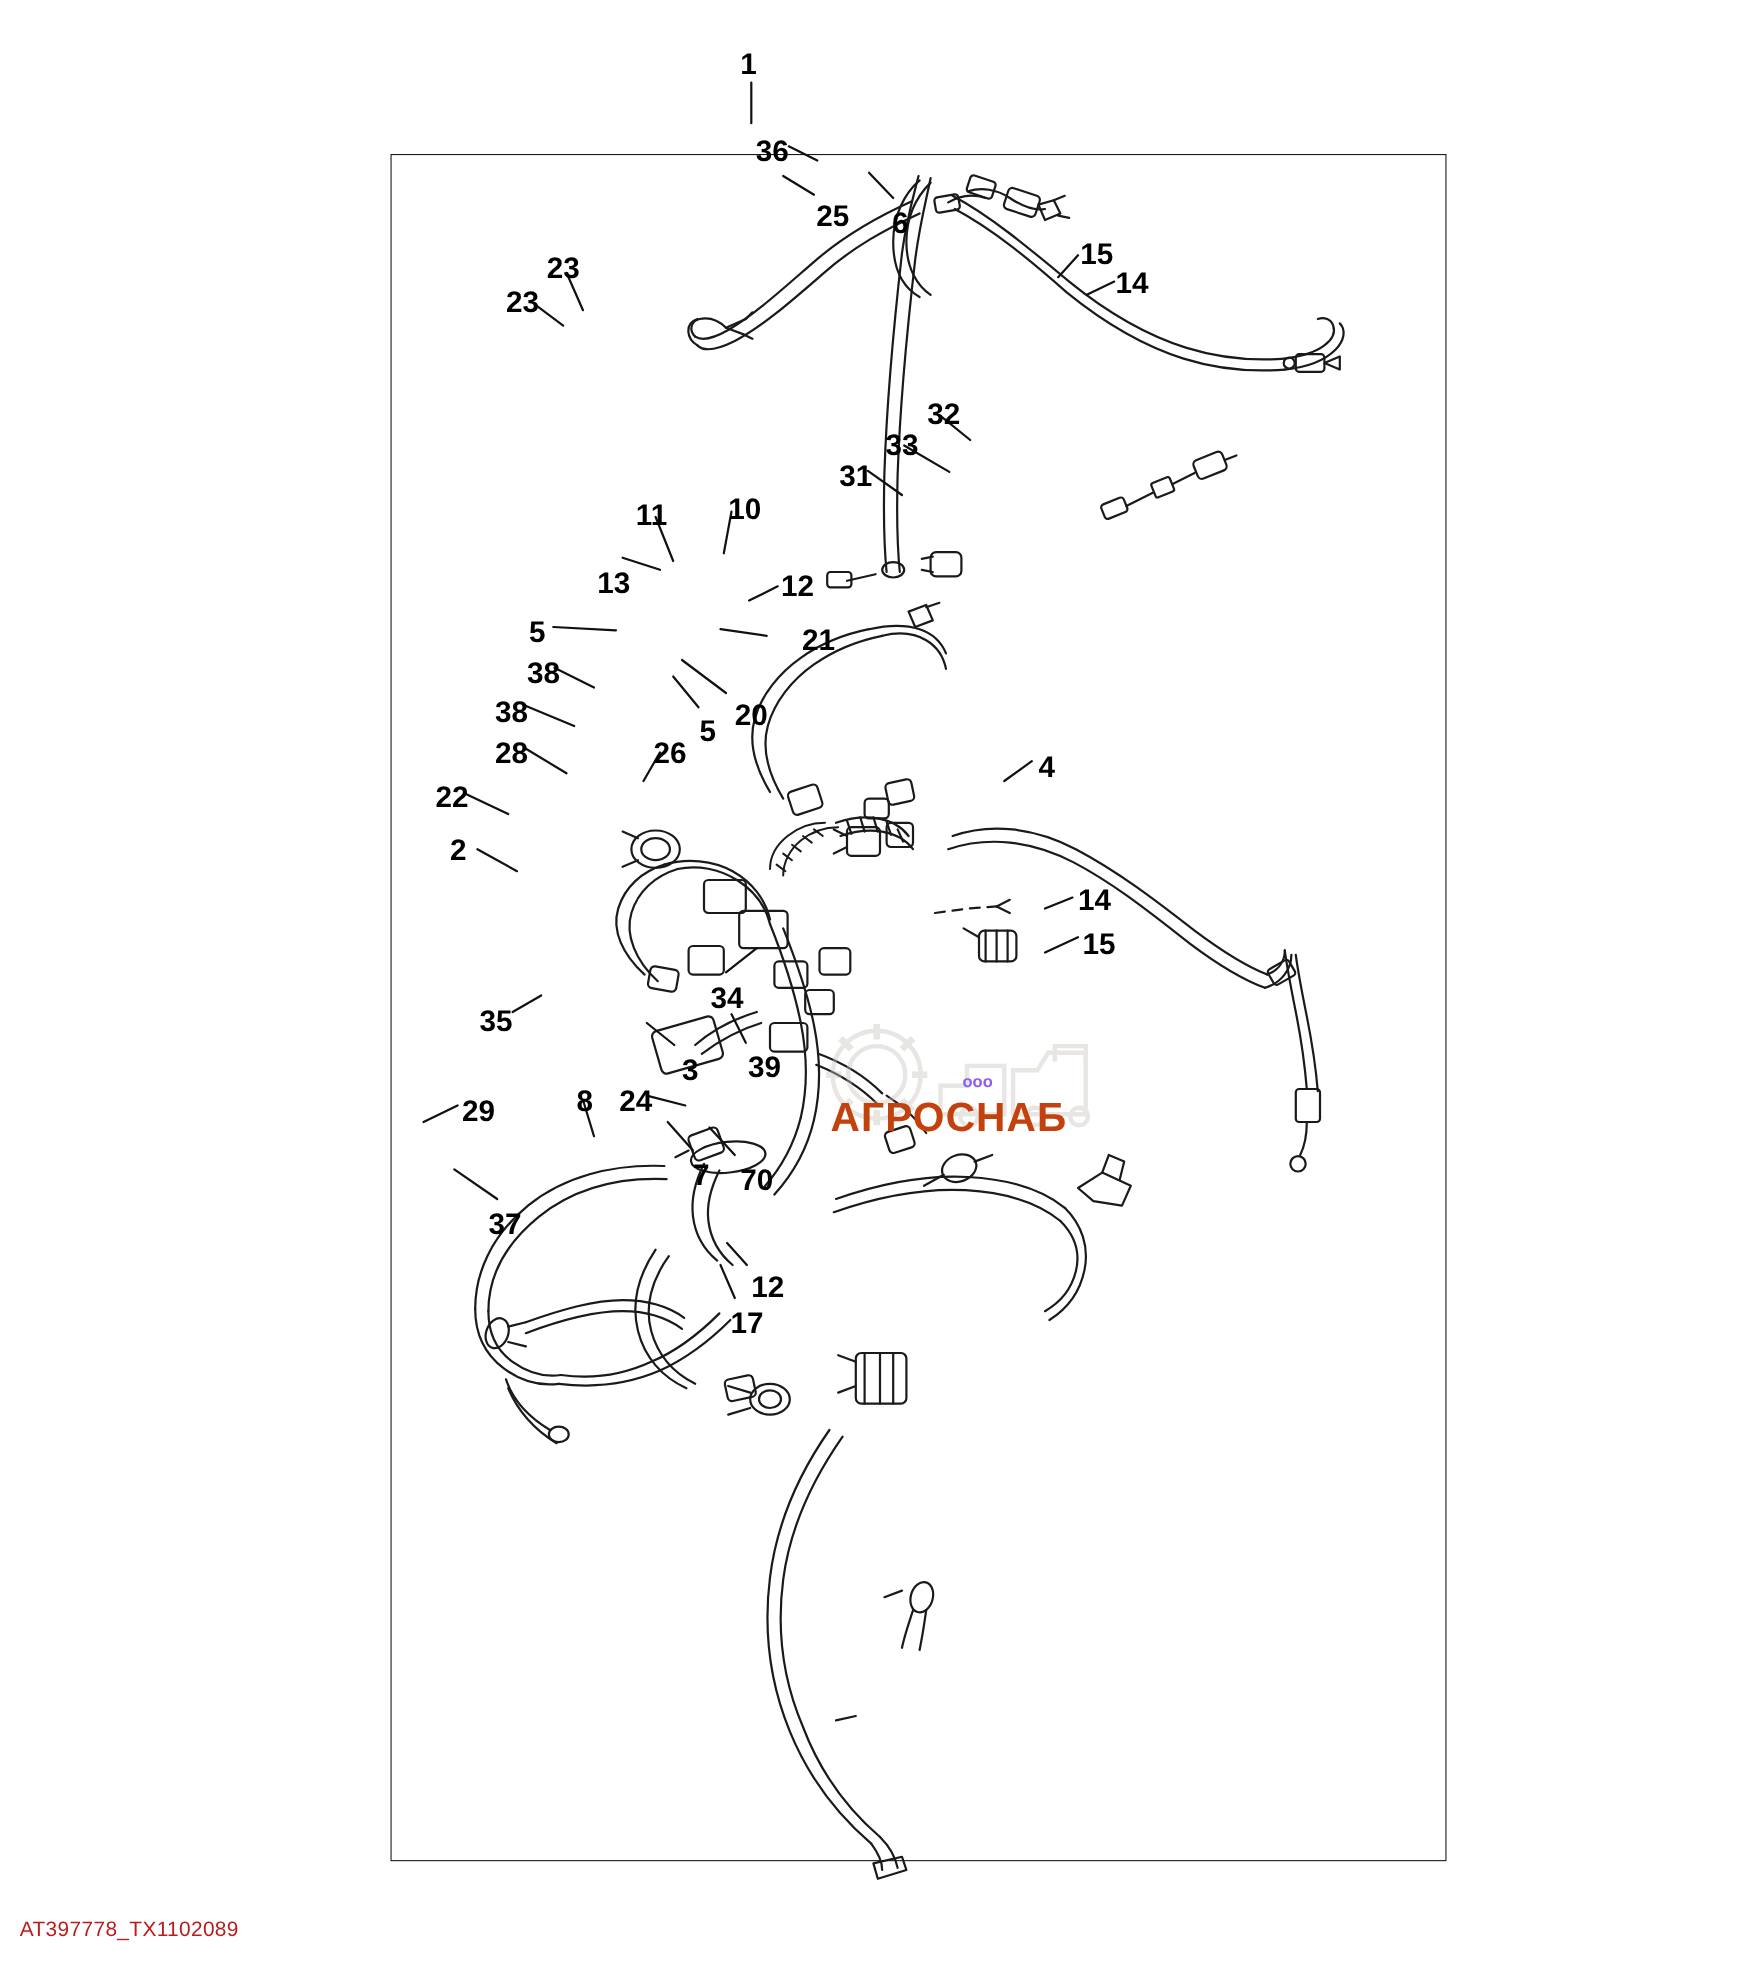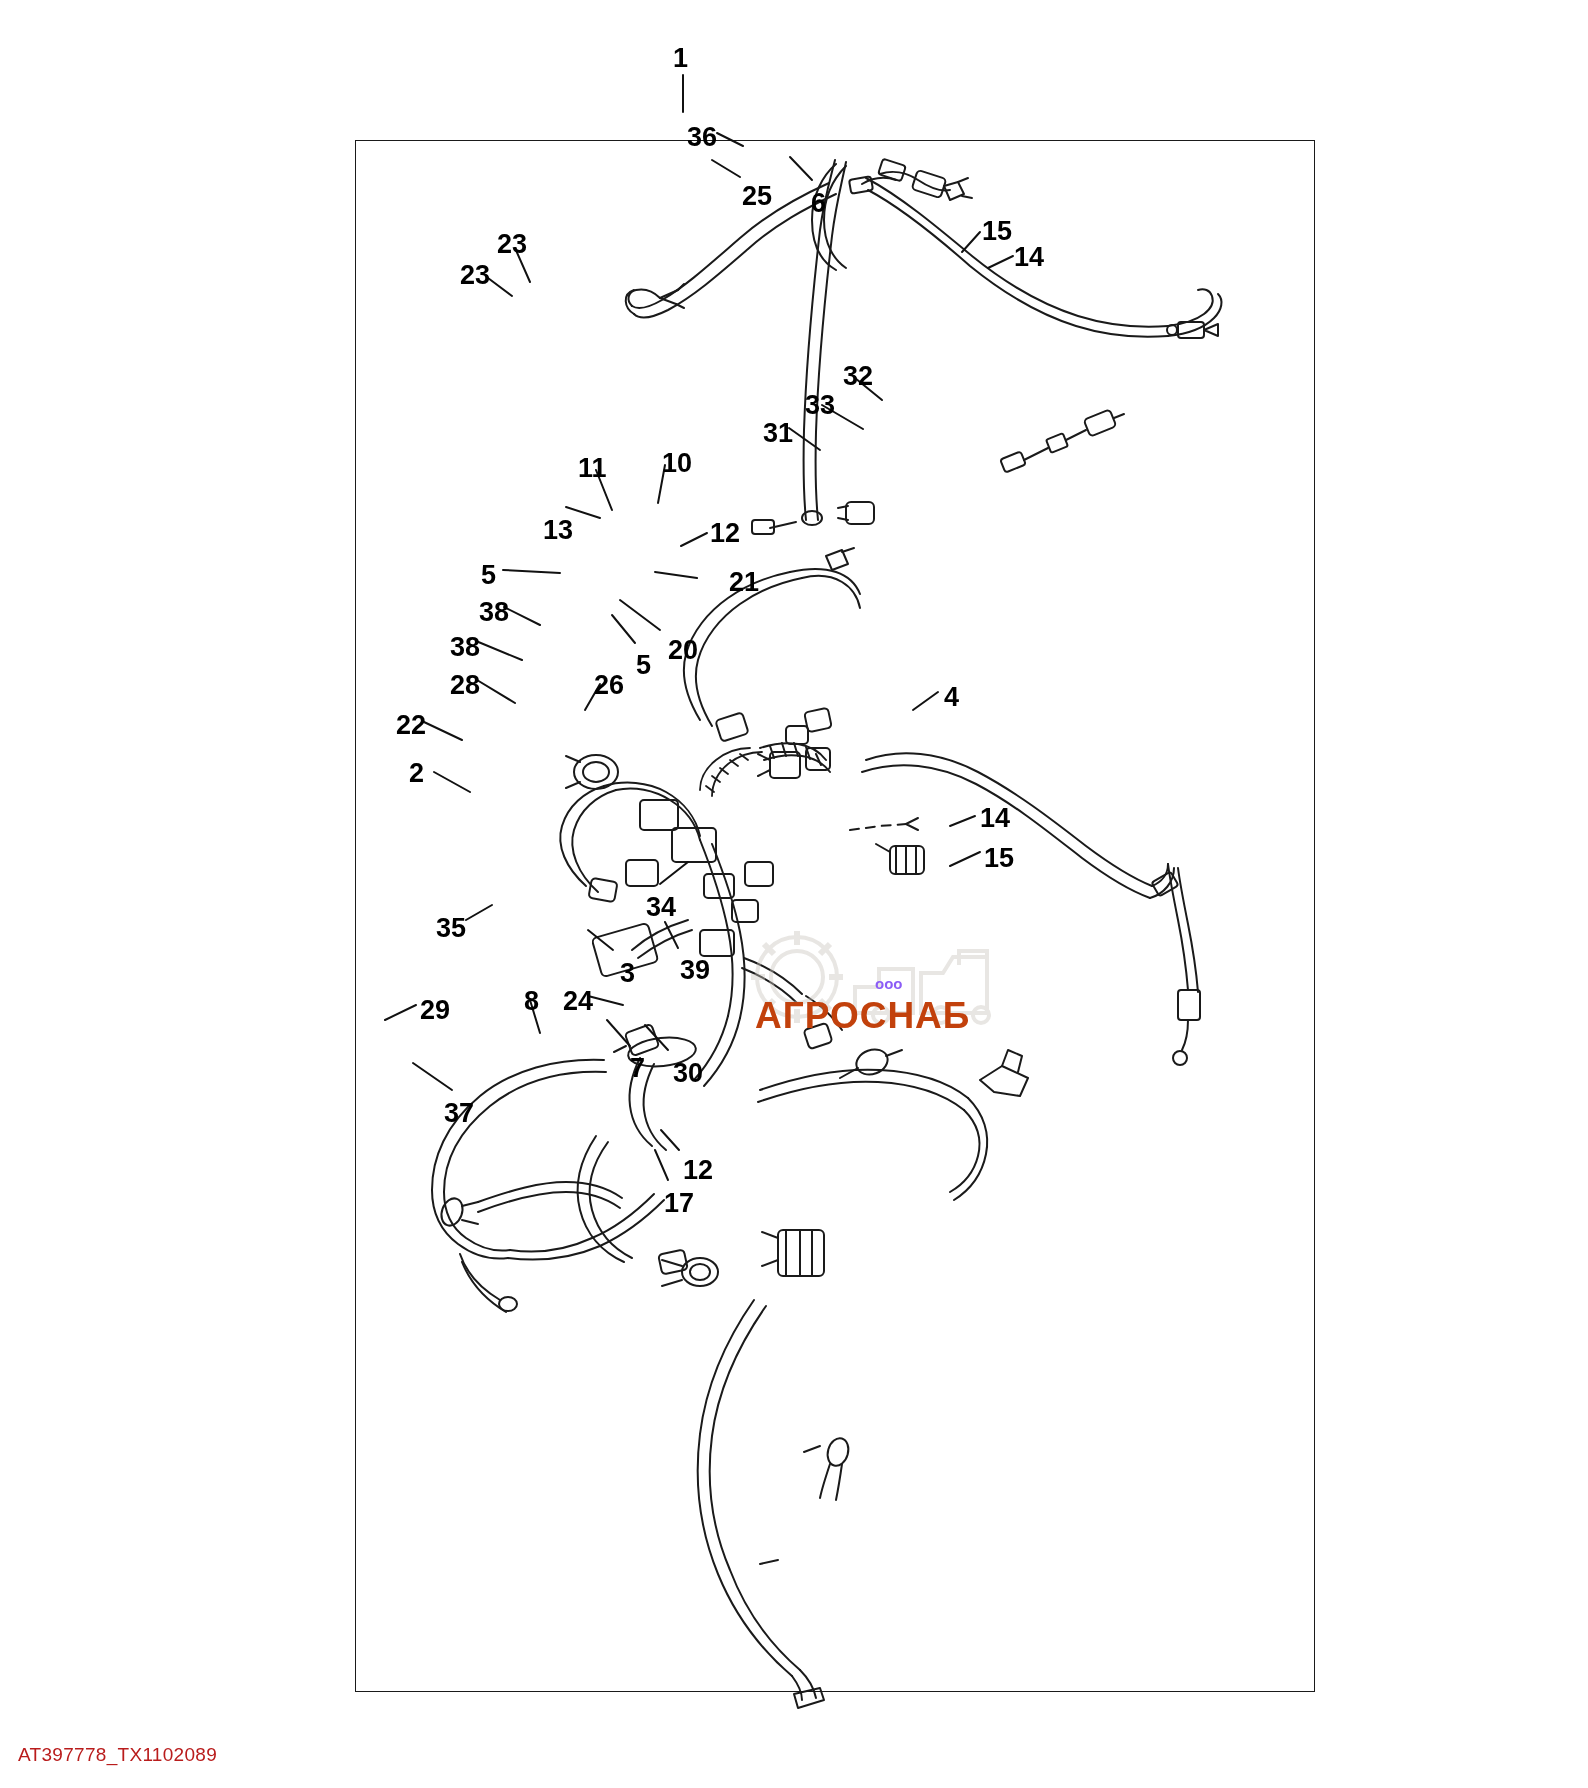--- a/index.html
+++ b/index.html
@@ -300,20 +300,20 @@
       <div class="callout" style="left: 980px; top: 805px;">14</div>
       <div class="callout" style="left: 984px; top: 845px;">15</div>
       <div class="callout" style="left: 646px; top: 894px;">34</div>
       <div class="callout" style="left: 436px; top: 915px;">35</div>
       <div class="callout" style="left: 620px; top: 960px;">3</div>
       <div class="callout" style="left: 680px; top: 957px;">39</div>
       <div class="callout" style="left: 420px; top: 997px;">29</div>
       <div class="callout" style="left: 524px; top: 988px;">8</div>
       <div class="callout" style="left: 563px; top: 988px;">24</div>
       <div class="callout" style="left: 630px; top: 1055px;">7</div>
-      <div class="callout" style="left: 673px; top: 1060px;">30</div>
+      <div class="callout" style="left: 673px; top: 1060px;">70</div>
       <div class="callout" style="left: 444px; top: 1100px;">37</div>
       <div class="callout" style="left: 683px; top: 1157px;">12</div>
       <div class="callout" style="left: 664px; top: 1190px;">17</div>
     </div>
 
   <div id="caption">AT397778_TX1102089</div>
 </div>
 
 </body></html>

